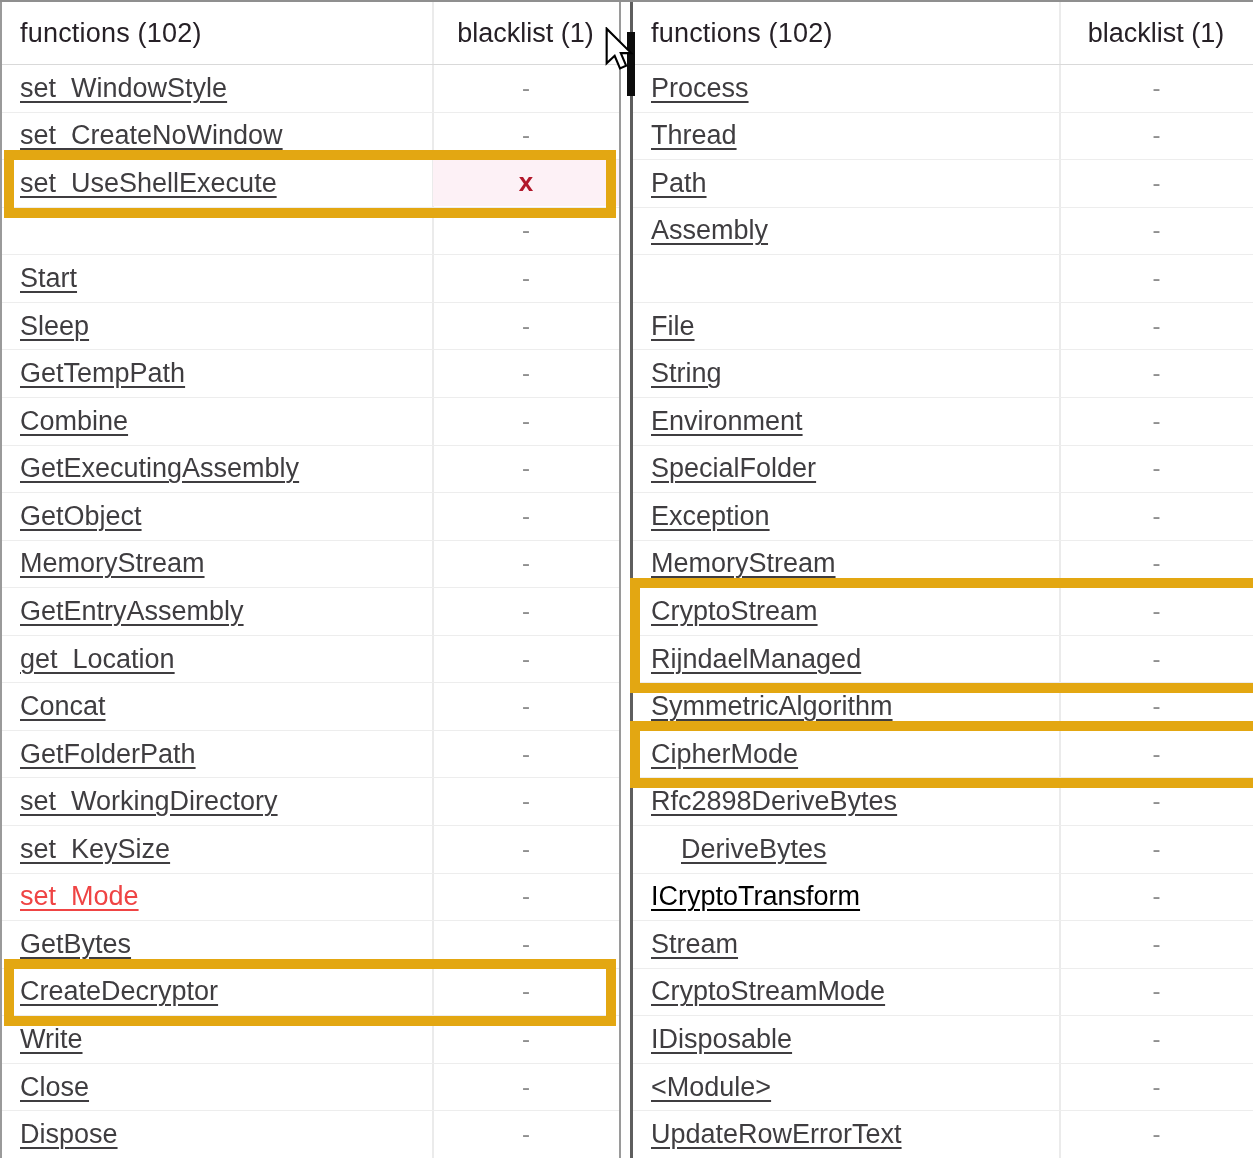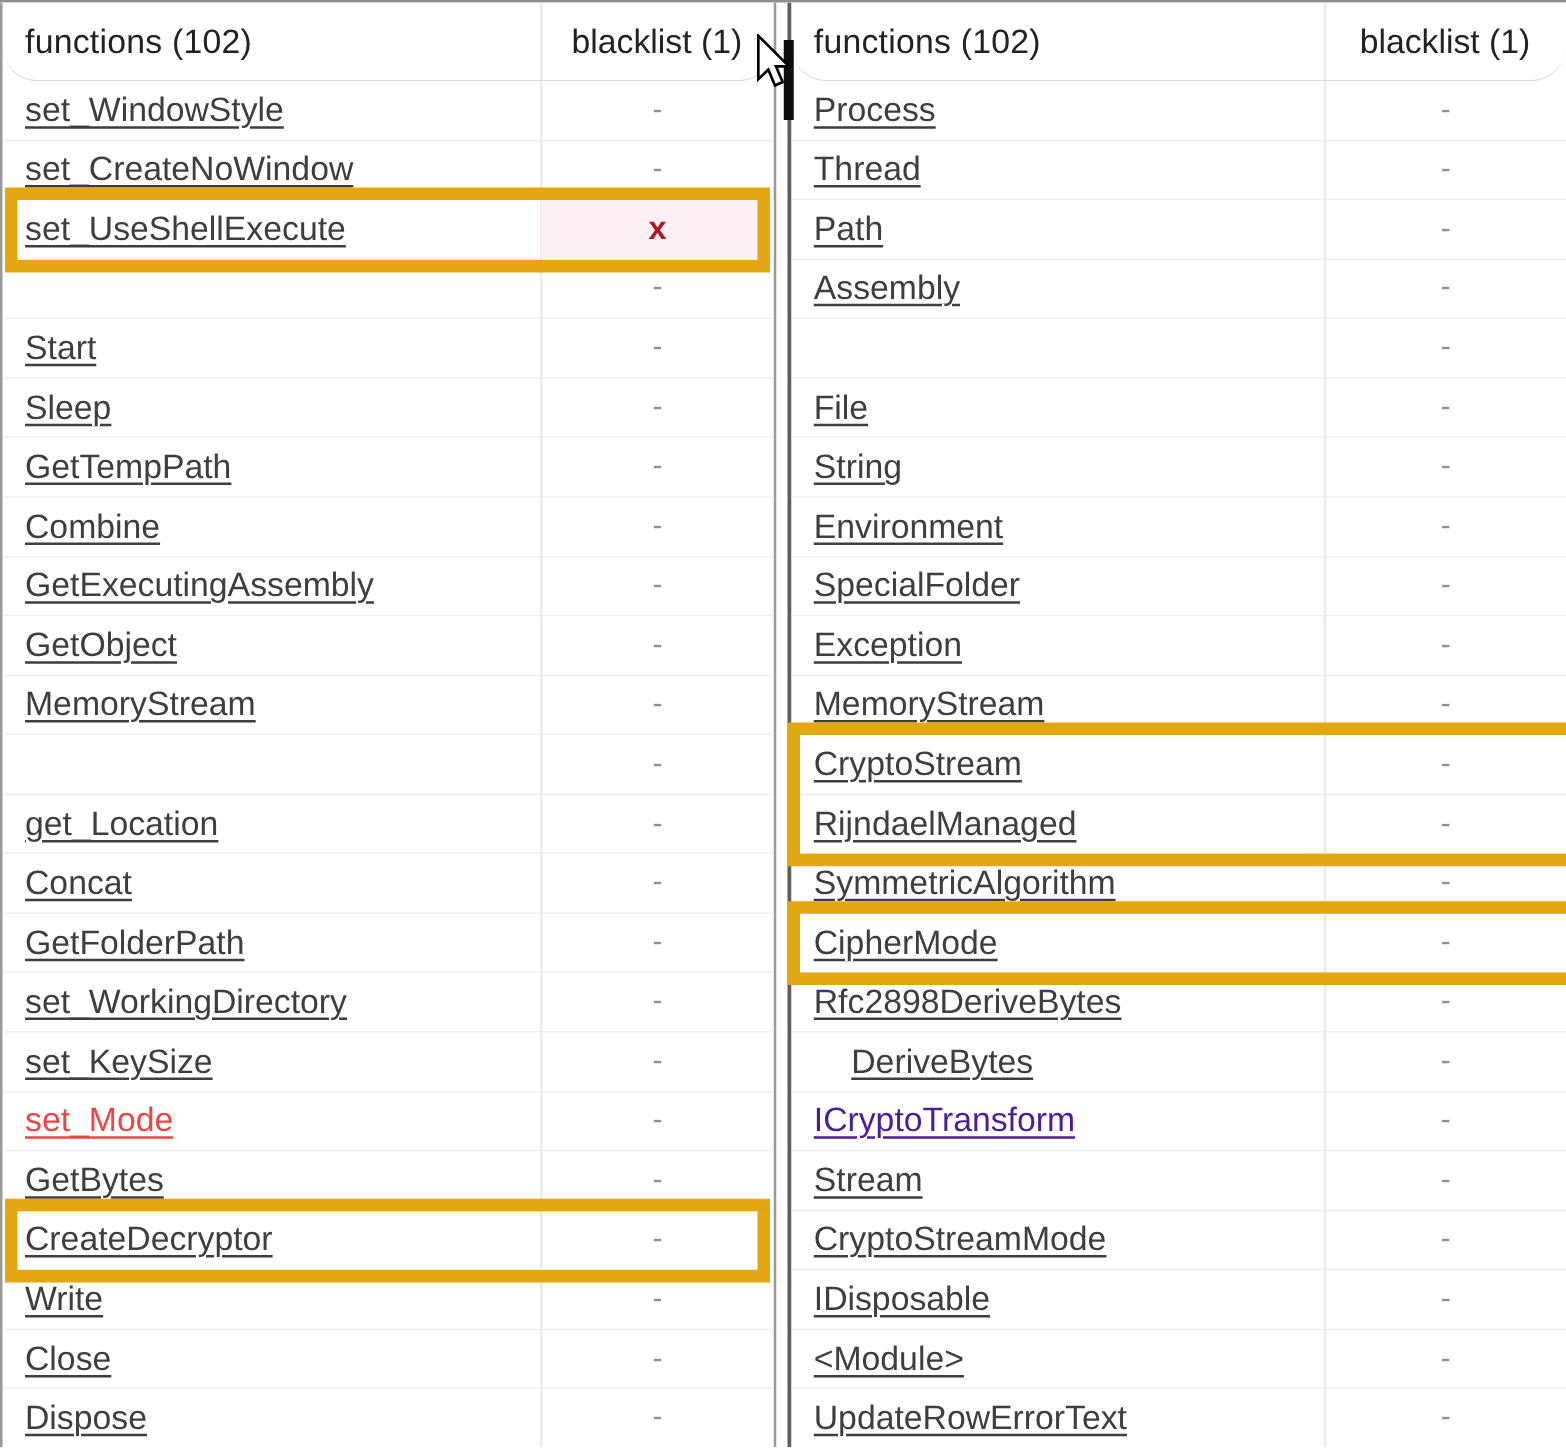--- a/index.html
+++ b/index.html
@@ -29,21 +29,21 @@
   .col-divider{
     position:absolute;top:0;bottom:0;width:2px;
     background:#ebebeb;
   }
   #panel-left .col-divider{left:430px;}
   #panel-right .col-divider{left:426px;}
   .hdr{
     position:relative;
     height:62px;
     border-bottom:1px solid #d9d9d9;
-    display:flex;align-items:center;border-radius:28px;
+    display:flex;align-items:center;
   }
   .hdr .fn-h{
     padding-left:18px;
     font-size:27px;color:#262026;
     letter-spacing:0.2px;
   }
   .hdr .bl-h{
     position:absolute;top:0;bottom:0;
     display:flex;align-items:center;justify-content:center;
     font-size:27px;color:#262026;
@@ -148,20 +148,21 @@
         </div>
         <div class="row">
           <span class="fn" style="color: rgb(63, 61, 64);">GetObject</span>
           <span class="blk">-</span>
         </div>
         <div class="row">
           <span class="fn" style="color: rgb(63, 61, 64);">MemoryStream</span>
           <span class="blk">-</span>
         </div>
         <div class="row">
+          <span class="fn" style="color: rgb(63, 61, 64);">GetEntryAssembly</span>
           <span class="blk">-</span>
         </div>
         <div class="row">
           <span class="fn" style="color: rgb(63, 61, 64);">get_Location</span>
           <span class="blk">-</span>
         </div>
         <div class="row">
           <span class="fn" style="color: rgb(63, 61, 64);">Concat</span>
           <span class="blk">-</span>
         </div>
@@ -274,21 +275,21 @@
         </div>
         <div class="row">
           <span class="fn" style="color: rgb(63, 61, 64);">Rfc2898DeriveBytes</span>
           <span class="blk">-</span>
         </div>
         <div class="row">
           <span class="fn" style="color: rgb(63, 61, 64); padding-left: 48px;">DeriveBytes</span>
           <span class="blk">-</span>
         </div>
         <div class="row">
-          <span class="fn" style="color: #4c1d95;">ICryptoTransform</span>
+          <span class="fn" style="color: #000000;">ICryptoTransform</span>
           <span class="blk">-</span>
         </div>
         <div class="row">
           <span class="fn" style="color: rgb(63, 61, 64);">Stream</span>
           <span class="blk">-</span>
         </div>
         <div class="row">
           <span class="fn" style="color: rgb(63, 61, 64);">CryptoStreamMode</span>
           <span class="blk">-</span>
         </div>

